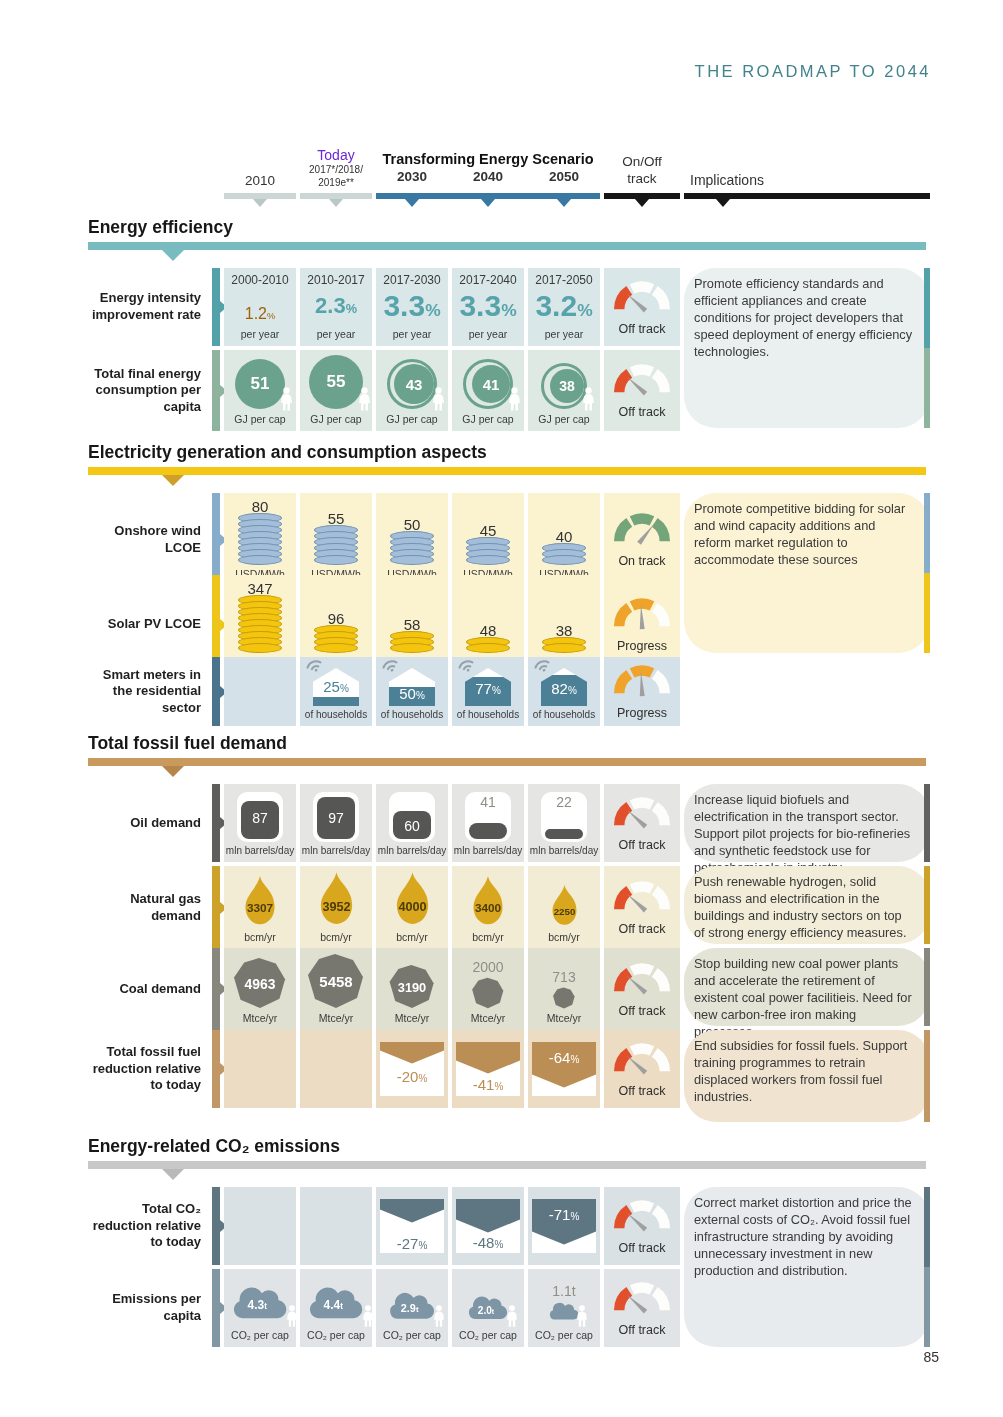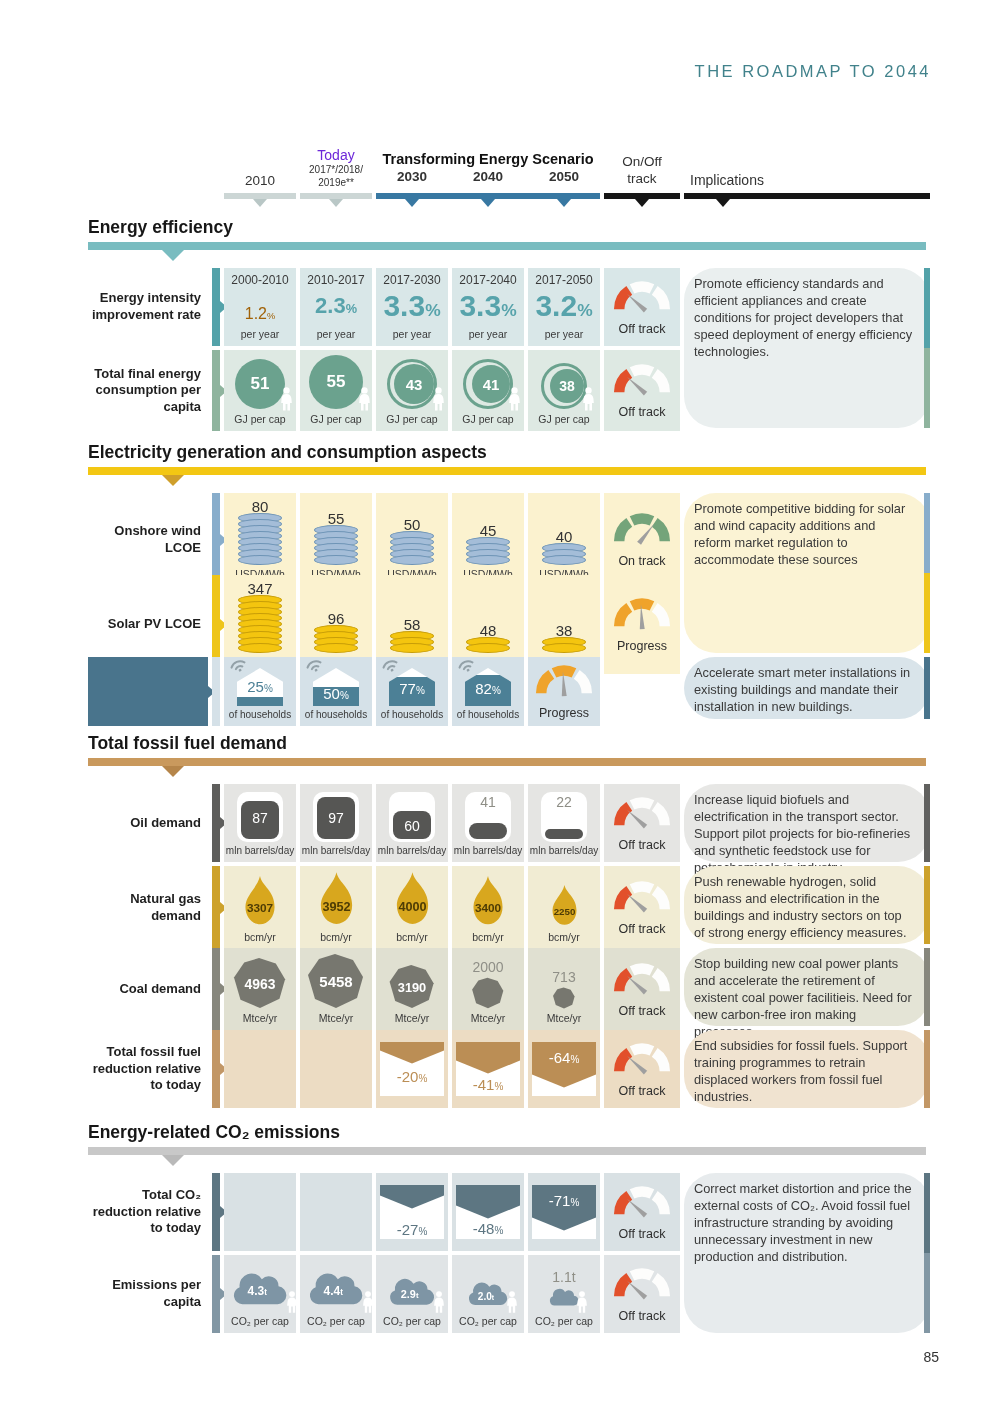--- a/index.html
+++ b/index.html
@@ -463,20 +463,21 @@
             <path class="s3" d="M46.4,13.1 A24,24 0 0 1 57,33"></path>
           <g transform="translate(33,31) rotate(-3)">
               <polygon points="-2.6,5 2.6,5 0,-21" fill="#9f9f9f"></polygon>
             </g>
         </svg>
         <div class="glabel">Progress</div>
       </div>
     </div>
 
     <div class="row h62" style="--bg:#d5e1e8;--bar:#49748c">
+      <div class="rl">Smart meters in the residential sector</div>
       <div class="rb"></div>
       <div class="cell"></div>
       <div class="cell">
         <div class="housewrap">
           <svg class="wifi" width="20" height="14" viewBox="0 0 20 14">
               <g fill="none" stroke="#93a1a8" stroke-width="2" stroke-linecap="round">
                 <path d="M3,7 A9,9 0 0 1 17,7"></path>
                 <path d="M6.5,10 A5,5 0 0 1 13.5,10"></path>
               </g>
               <circle cx="10" cy="12.6" r="1.4" fill="#93a1a8"></circle>
@@ -550,26 +551,20 @@
     </div>
   </div>
   <div class="imps">
     <div class="imp" style="height:160px;--ibg:#fbf3d4">
       <p>Promote competitive bidding for solar and wind capacity additions and reform market regulation to accommodate these sources</p>
       <div class="acc">
           <i style="background:#88adcb"></i>
           <i style="background:#eec51a"></i>
         </div>
     </div>
-    <div class="imp" style="height:62px;--ibg:#d9e4ea">
-      <p>Accelerate smart meter installations in existing buildings and mandate their installation in new buildings.</p>
-      <div class="acc">
-          <i style="background:#49748c"></i>
-        </div>
-    </div>
   </div>
 </div>
 
 <div class="sec-head">
   <h2>Total fossil fuel demand</h2>
   <div class="sec-rule" style="background:#c9995d">
       <span class="sec-tick" style="border-top:11px solid #b5854a"></span>
     </div>
 </div>
 <div class="secbody">
@@ -776,21 +771,21 @@
       <div class="acc">
           <i style="background:#cda22b"></i>
         </div>
     </div>
     <div class="imp" style="height:78px;--ibg:#e4e4d6">
       <p>Stop building new coal power plants and accelerate the retirement of existent coal power facilitieis. Need for new carbon-free iron making processes.</p>
       <div class="acc">
           <i style="background:#87877d"></i>
         </div>
     </div>
-    <div class="imp" style="height:78px;--ibg:#f0e3d0">
+    <div class="imp" style="height:92px;--ibg:#f0e3d0">
       <p>End subsidies for fossil fuels. Support training programmes to retrain displaced workers from fossil fuel industries.</p>
       <div class="acc">
           <i style="background:#c29766"></i>
         </div>
     </div>
   </div>
 </div>
 
 <div class="sec-head">
   <h2>Energy-related CO₂ emissions</h2>

